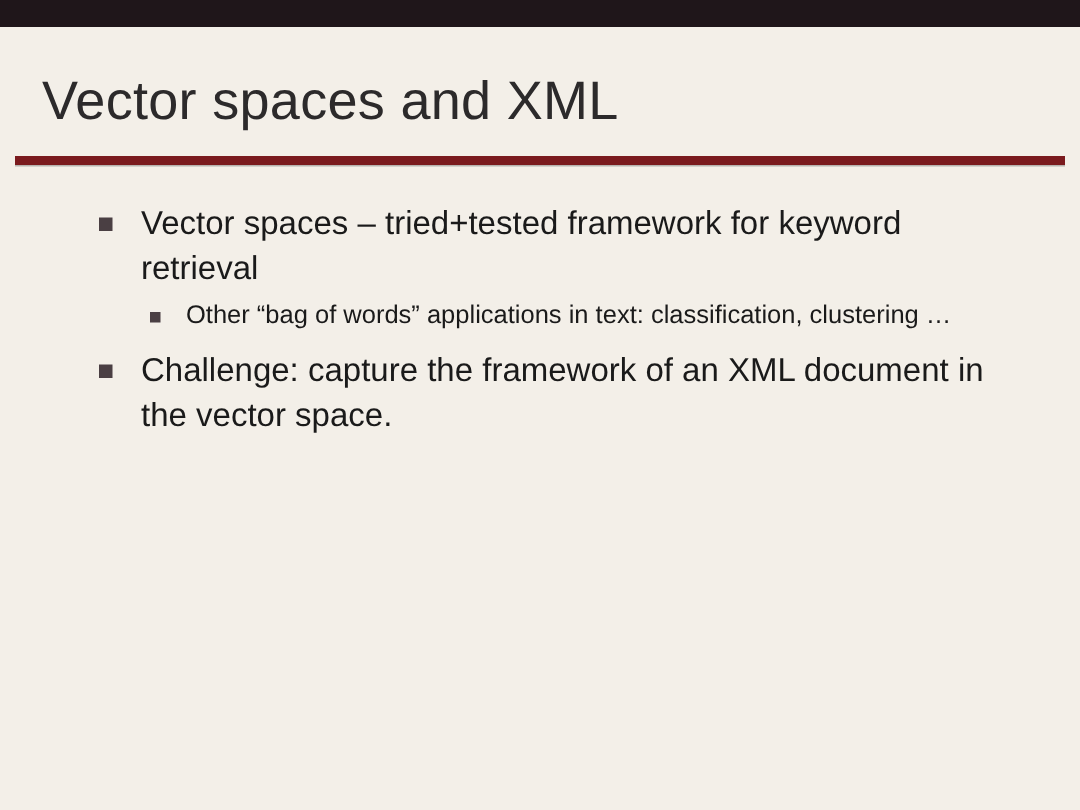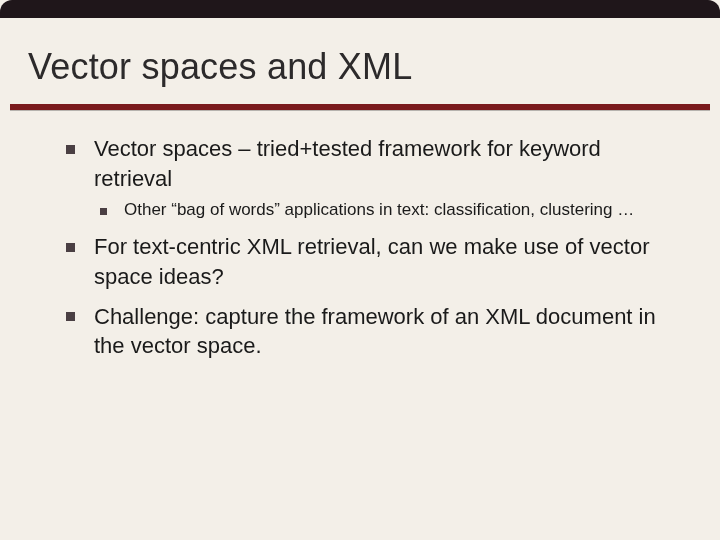--- a/index.html
+++ b/index.html
@@ -12,21 +12,20 @@
     color: #1a1a1a;
     overflow: hidden;
   }
   .slide {
     box-sizing: border-box;
     width: 720px;
     height: 540px;
     padding: 0;
     border-top: 18px solid #1f161a;
     position: relative;
-    border-radius: 12px;
   }
   .title-wrap {
     padding: 28px 28px 6px 28px;
   }
   h1.title {
     font-size: 36px;
     font-weight: 400;
     margin: 0 0 10px 0;
     letter-spacing: 0.2px;
     color: #2c2a2b;
@@ -95,20 +94,17 @@
     <ul class="lvl1">
       <li>
         <span>Vector spaces – tried+tested framework for keyword retrieval</span>
         <ul class="lvl2">
           <li>
             <span>Other “bag of words” applications in text: classification, clustering …</span>
           </li>
         </ul>
       </li>
       <li>
-        <span>For text-centric XML retrieval, can we make use of vector space ideas?</span>
-      </li>
-      <li>
         <span>Challenge: capture the framework of an XML document in the vector space.</span>
       </li>
     </ul>
   </div>
 </div>
 
 </body></html>

